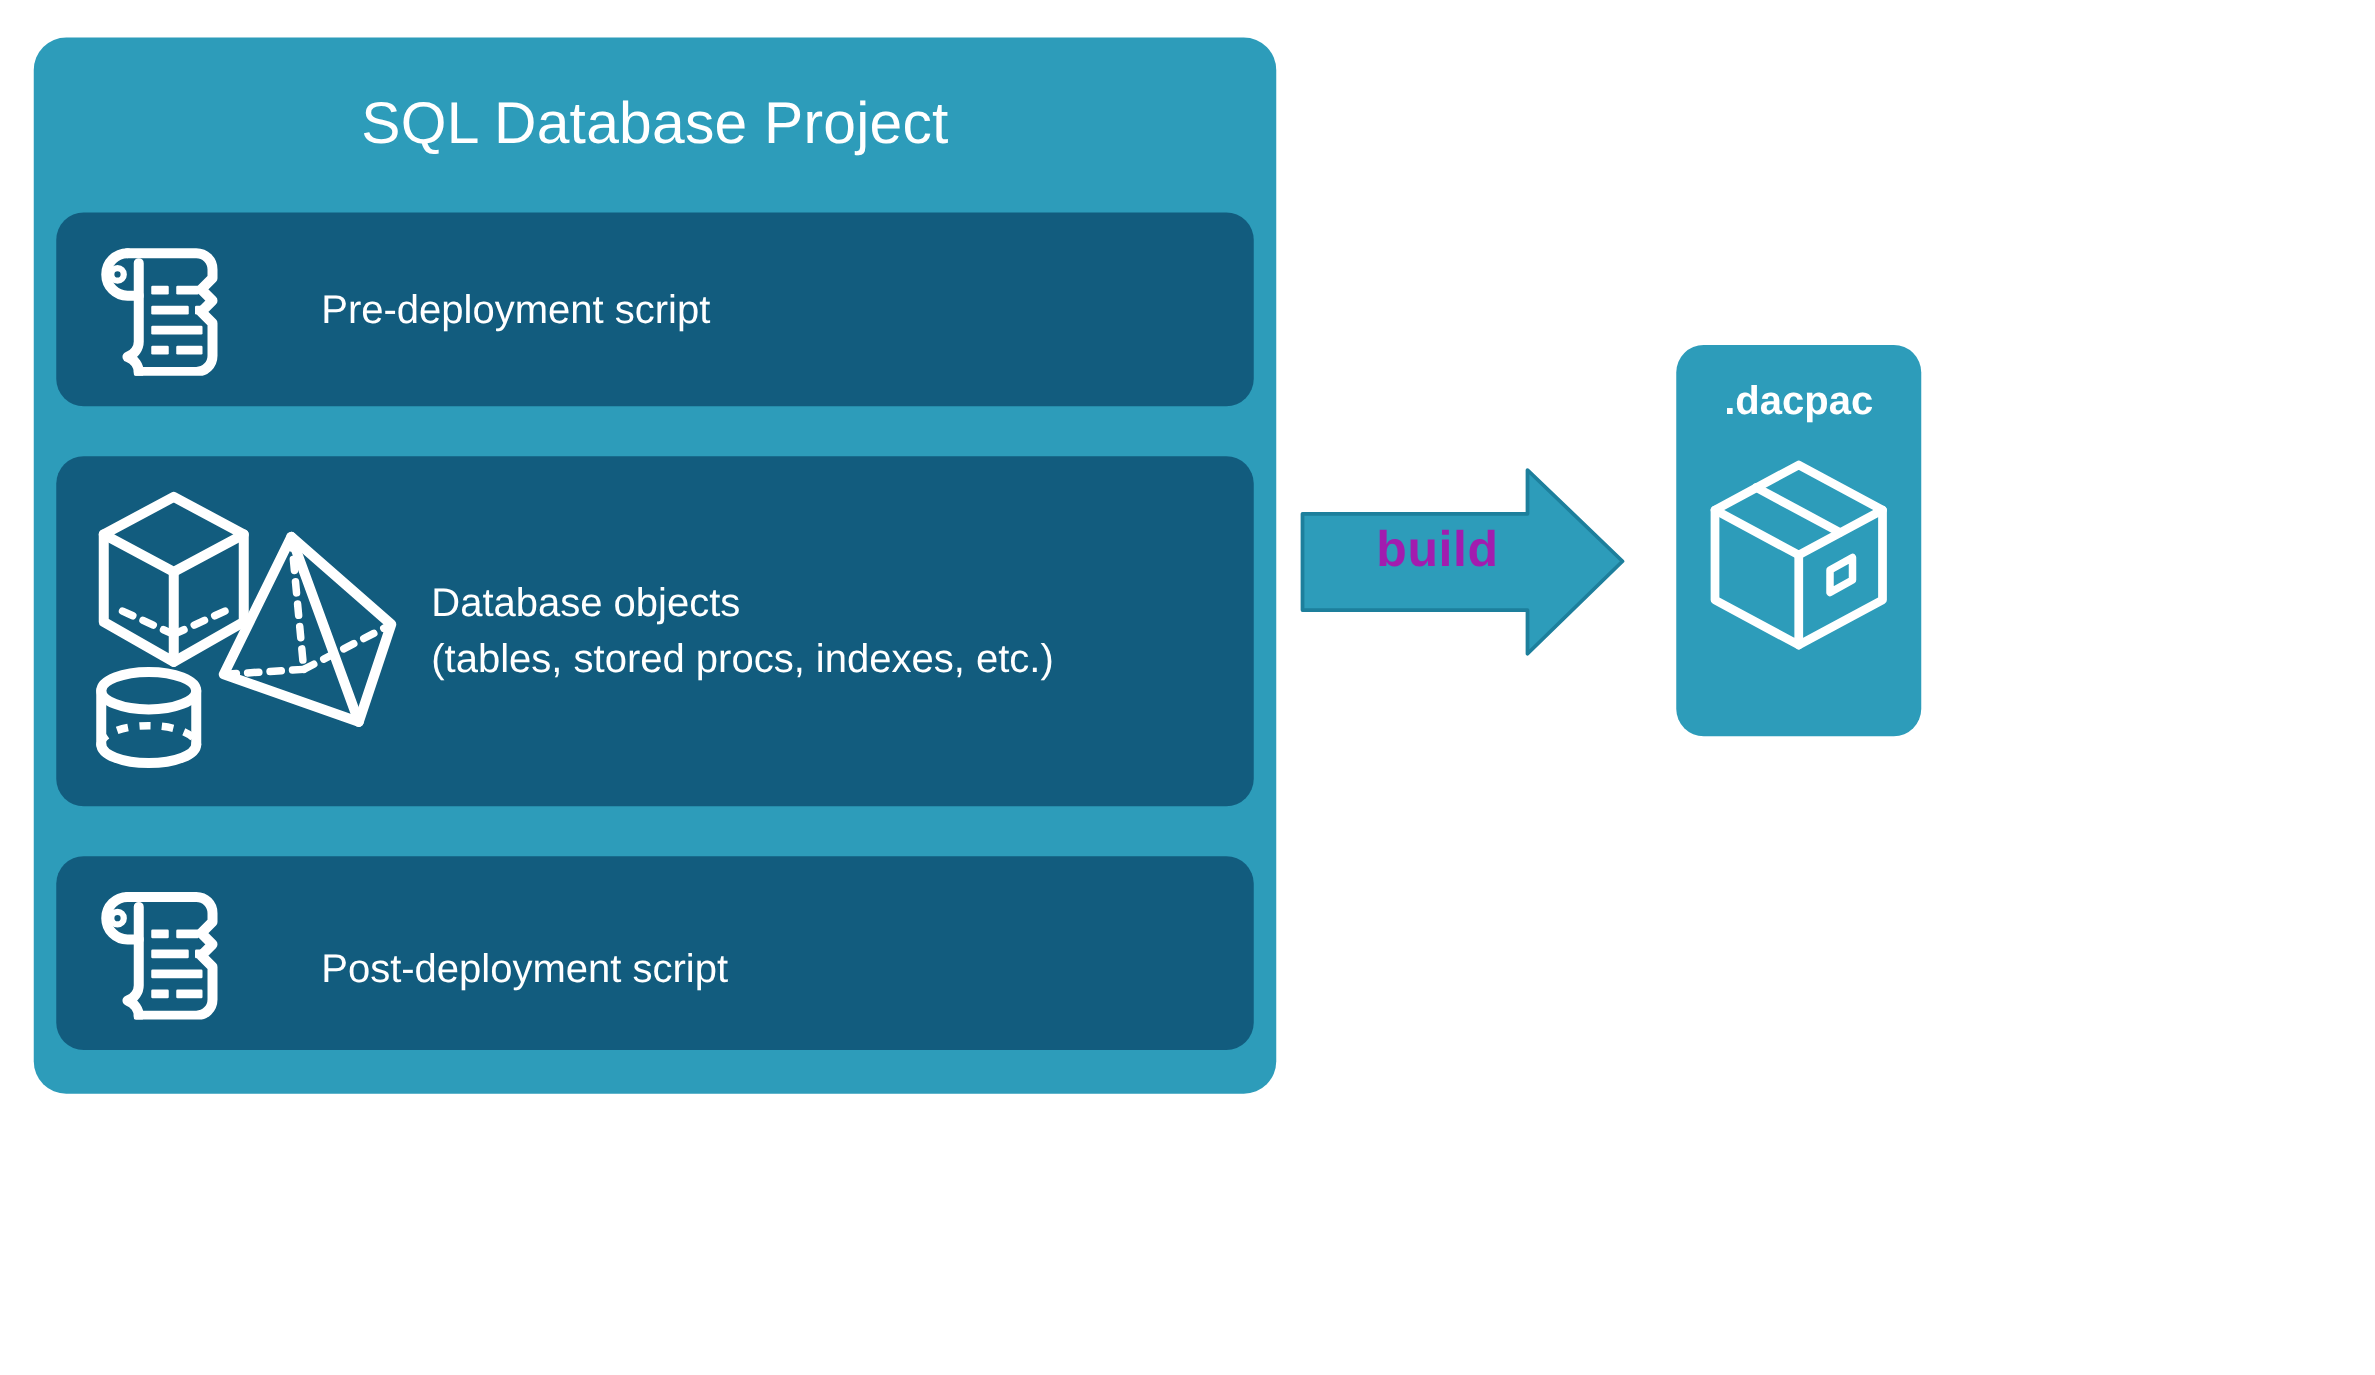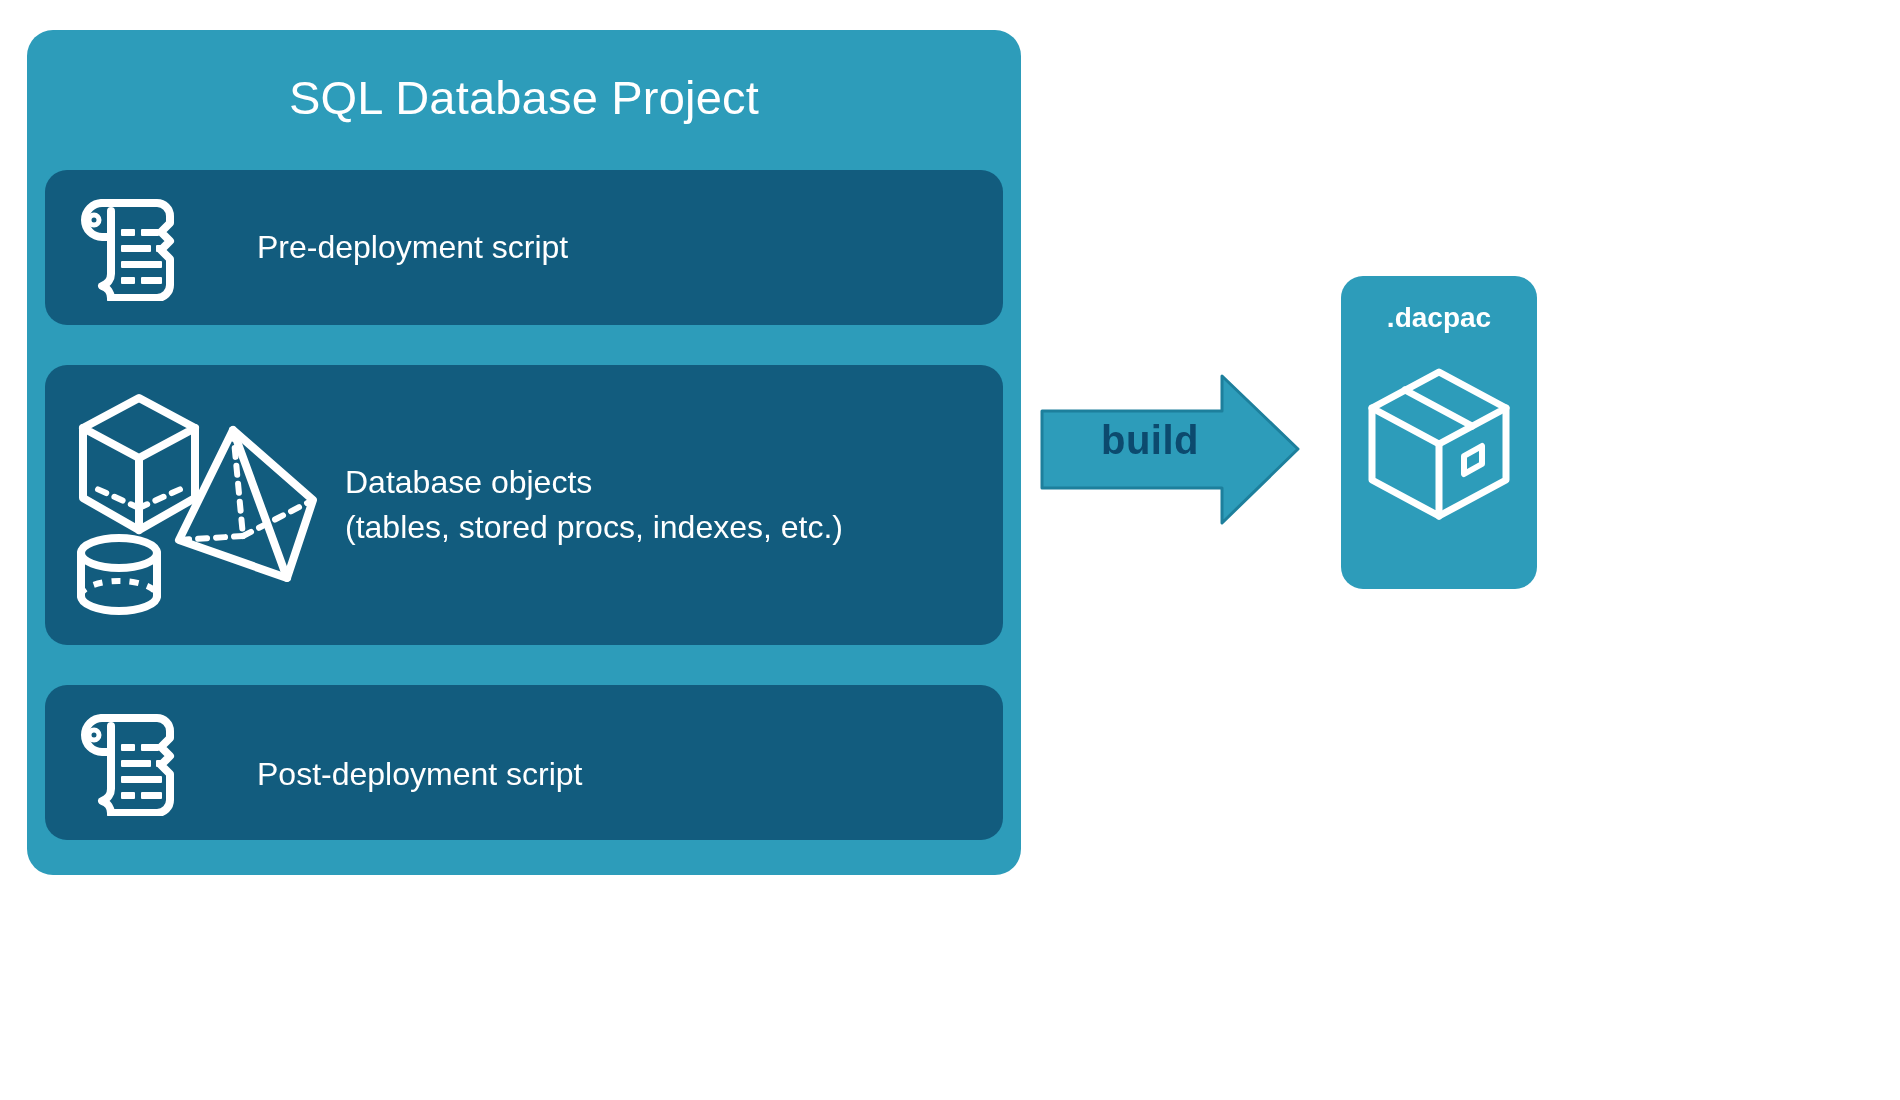--- a/index.html
+++ b/index.html
@@ -93,21 +93,21 @@
     top: 372px;
     width: 260px;
     height: 155px;
   }
   .build-label {
     position: absolute;
     left: 1060px;
     top: 418px;
     width: 180px;
     text-align: center;
-    color: #0c4a6e;
+    color: #a21caf;
     font-size: 40px;
     font-weight: bold;
     font-family: "Liberation Sans", sans-serif;
     letter-spacing: 0.5px;
   }
 
   
   .dacpac-card {
     position: absolute;
     left: 1341px;
@@ -117,21 +117,21 @@
     background: #2d9cba;
     border-radius: 22px;
   }
   .dacpac-title {
     position: absolute;
     left: 0;
     top: 26px;
     width: 100%;
     text-align: center;
     color: #ffffff;
-    font-size: 28px;
+    font-size: 32px;
     font-weight: bold;
     font-family: "Liberation Sans", sans-serif;
   }
   .dacpac-icon {
     position: absolute;
     left: 50%;
     transform: translateX(-50%);
     top: 88px;
   }
 </style>

